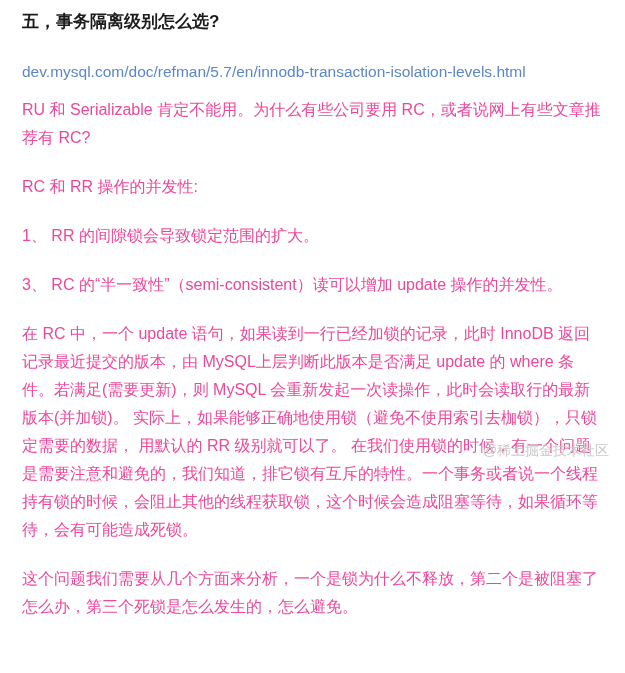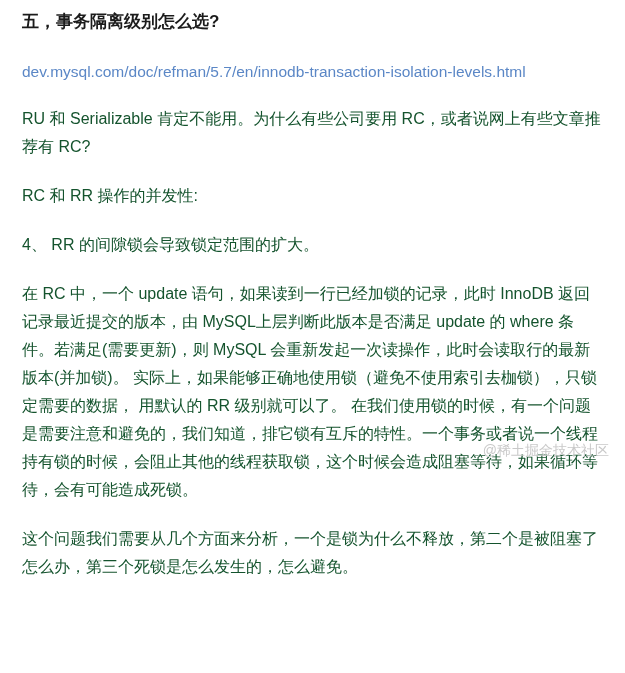--- a/index.html
+++ b/index.html
@@ -20,35 +20,35 @@
     position: relative;
   }
   .article-title {
     font-size: 17px;
     line-height: 24px;
     font-weight: 700;
     color: #1b1b1b;
     margin: 0 0 24px 0;
   }
   .link-row {
-    margin: 0 0 19px 0;
+    margin: 0 0 10px 0;
     line-height: 28px;
   }
   .article-link {
     color: #5b87c6;
     text-decoration: none;
     font-size: 15.5px;
     cursor: pointer;
     word-break: break-all;
   }
   .body-para {
     margin: 0 0 21px 0;
     font-size: 16px;
     line-height: 28px;
-    color: #14532d;
+    color: #ec4899;
     text-align: left;
   }
   .body-para.last {
     margin-bottom: 0;
   }
   .watermark {
     position: absolute;
     right: 16px;
     bottom: 12px;
     font-size: 14px;
@@ -64,23 +64,24 @@
   <h2 class="article-title">五，事务隔离级别怎么选?</h2>
 
   <div class="link-row">
     <a href="#" class="article-link">dev.mysql.com/doc/refman/5.7/en/innodb-transaction-isolation-levels.html</a>
   </div>
 
   <p class="body-para">RU 和 Serializable 肯定不能用。为什么有些公司要用 RC，或者说网上有些文章推荐有 RC?</p>
 
   <p class="body-para">RC 和 RR 操作的并发性:</p>
 
-  <p class="body-para">4、 RR 的间隙锁会导致锁定范围的扩大。</p>
+  <p class="body-para">1、 RR 的间隙锁会导致锁定范围的扩大。</p>
 
 
+  <p class="body-para">3、 RC 的“半一致性”（semi-consistent）读可以增加 update 操作的并发性。</p>
 
   <p class="body-para">在 RC 中，一个 update 语句，如果读到一行已经加锁的记录，此时 InnoDB 返回记录最近提交的版本，由 MySQL上层判断此版本是否满足 update 的 where 条件。若满足(需要更新)，则 MySQL 会重新发起一次读操作，此时会读取行的最新版本(并加锁)。 实际上，如果能够正确地使用锁（避免不使用索引去枷锁），只锁定需要的数据， 用默认的 RR 级别就可以了。 在我们使用锁的时候，有一个问题是需要注意和避免的，我们知道，排它锁有互斥的特性。一个事务或者说一个线程持有锁的时候，会阻止其他的线程获取锁，这个时候会造成阻塞等待，如果循环等待，会有可能造成死锁。</p>
 
   <p class="body-para last">这个问题我们需要从几个方面来分析，一个是锁为什么不释放，第二个是被阻塞了怎么办，第三个死锁是怎么发生的，怎么避免。</p>
 
   <div class="watermark">@稀土掘金技术社区</div>
 
 </div>
 
 </body></html>

